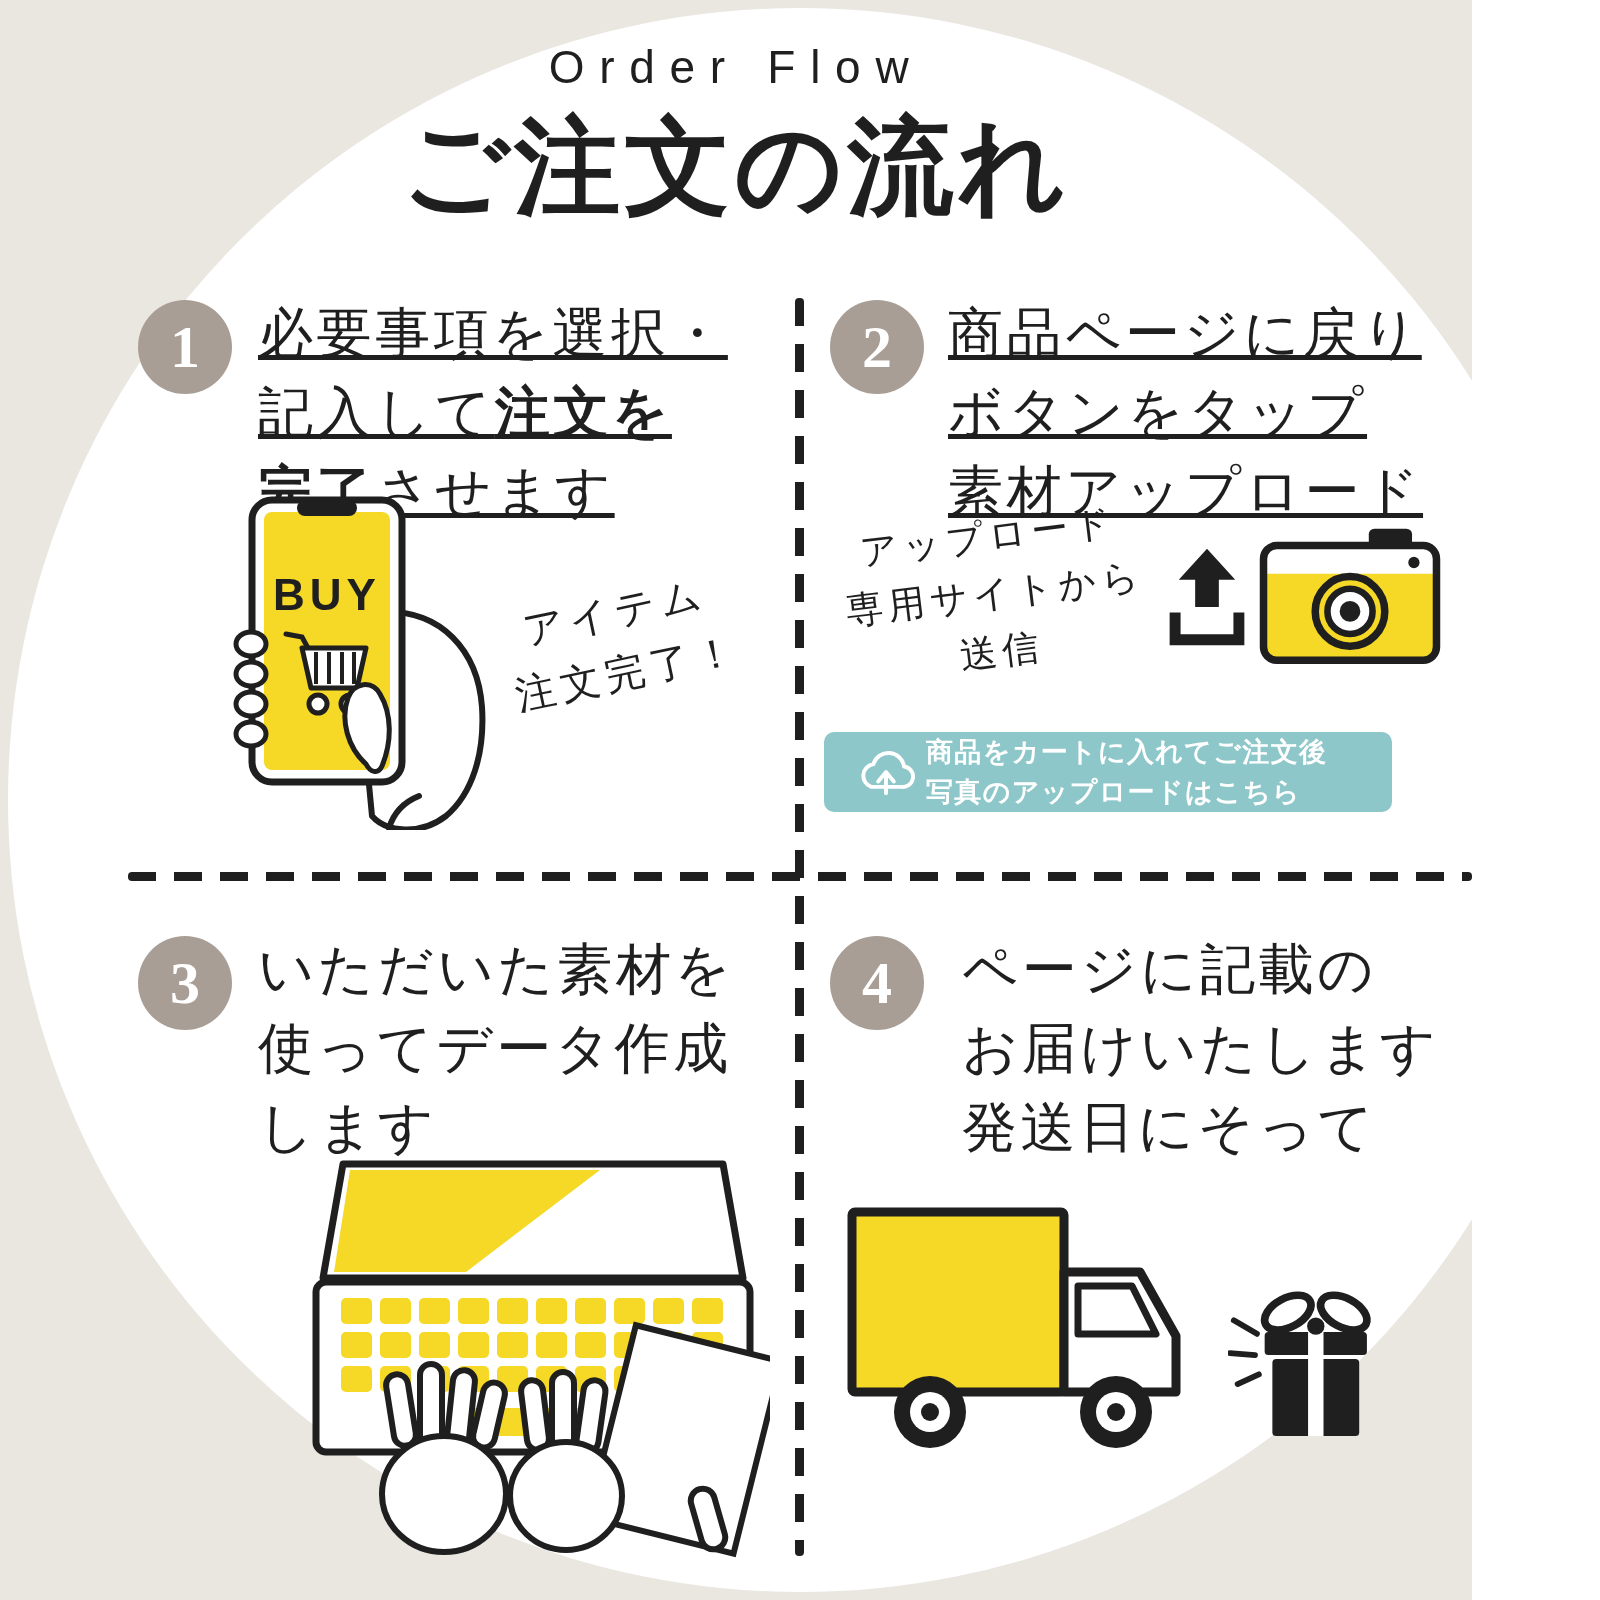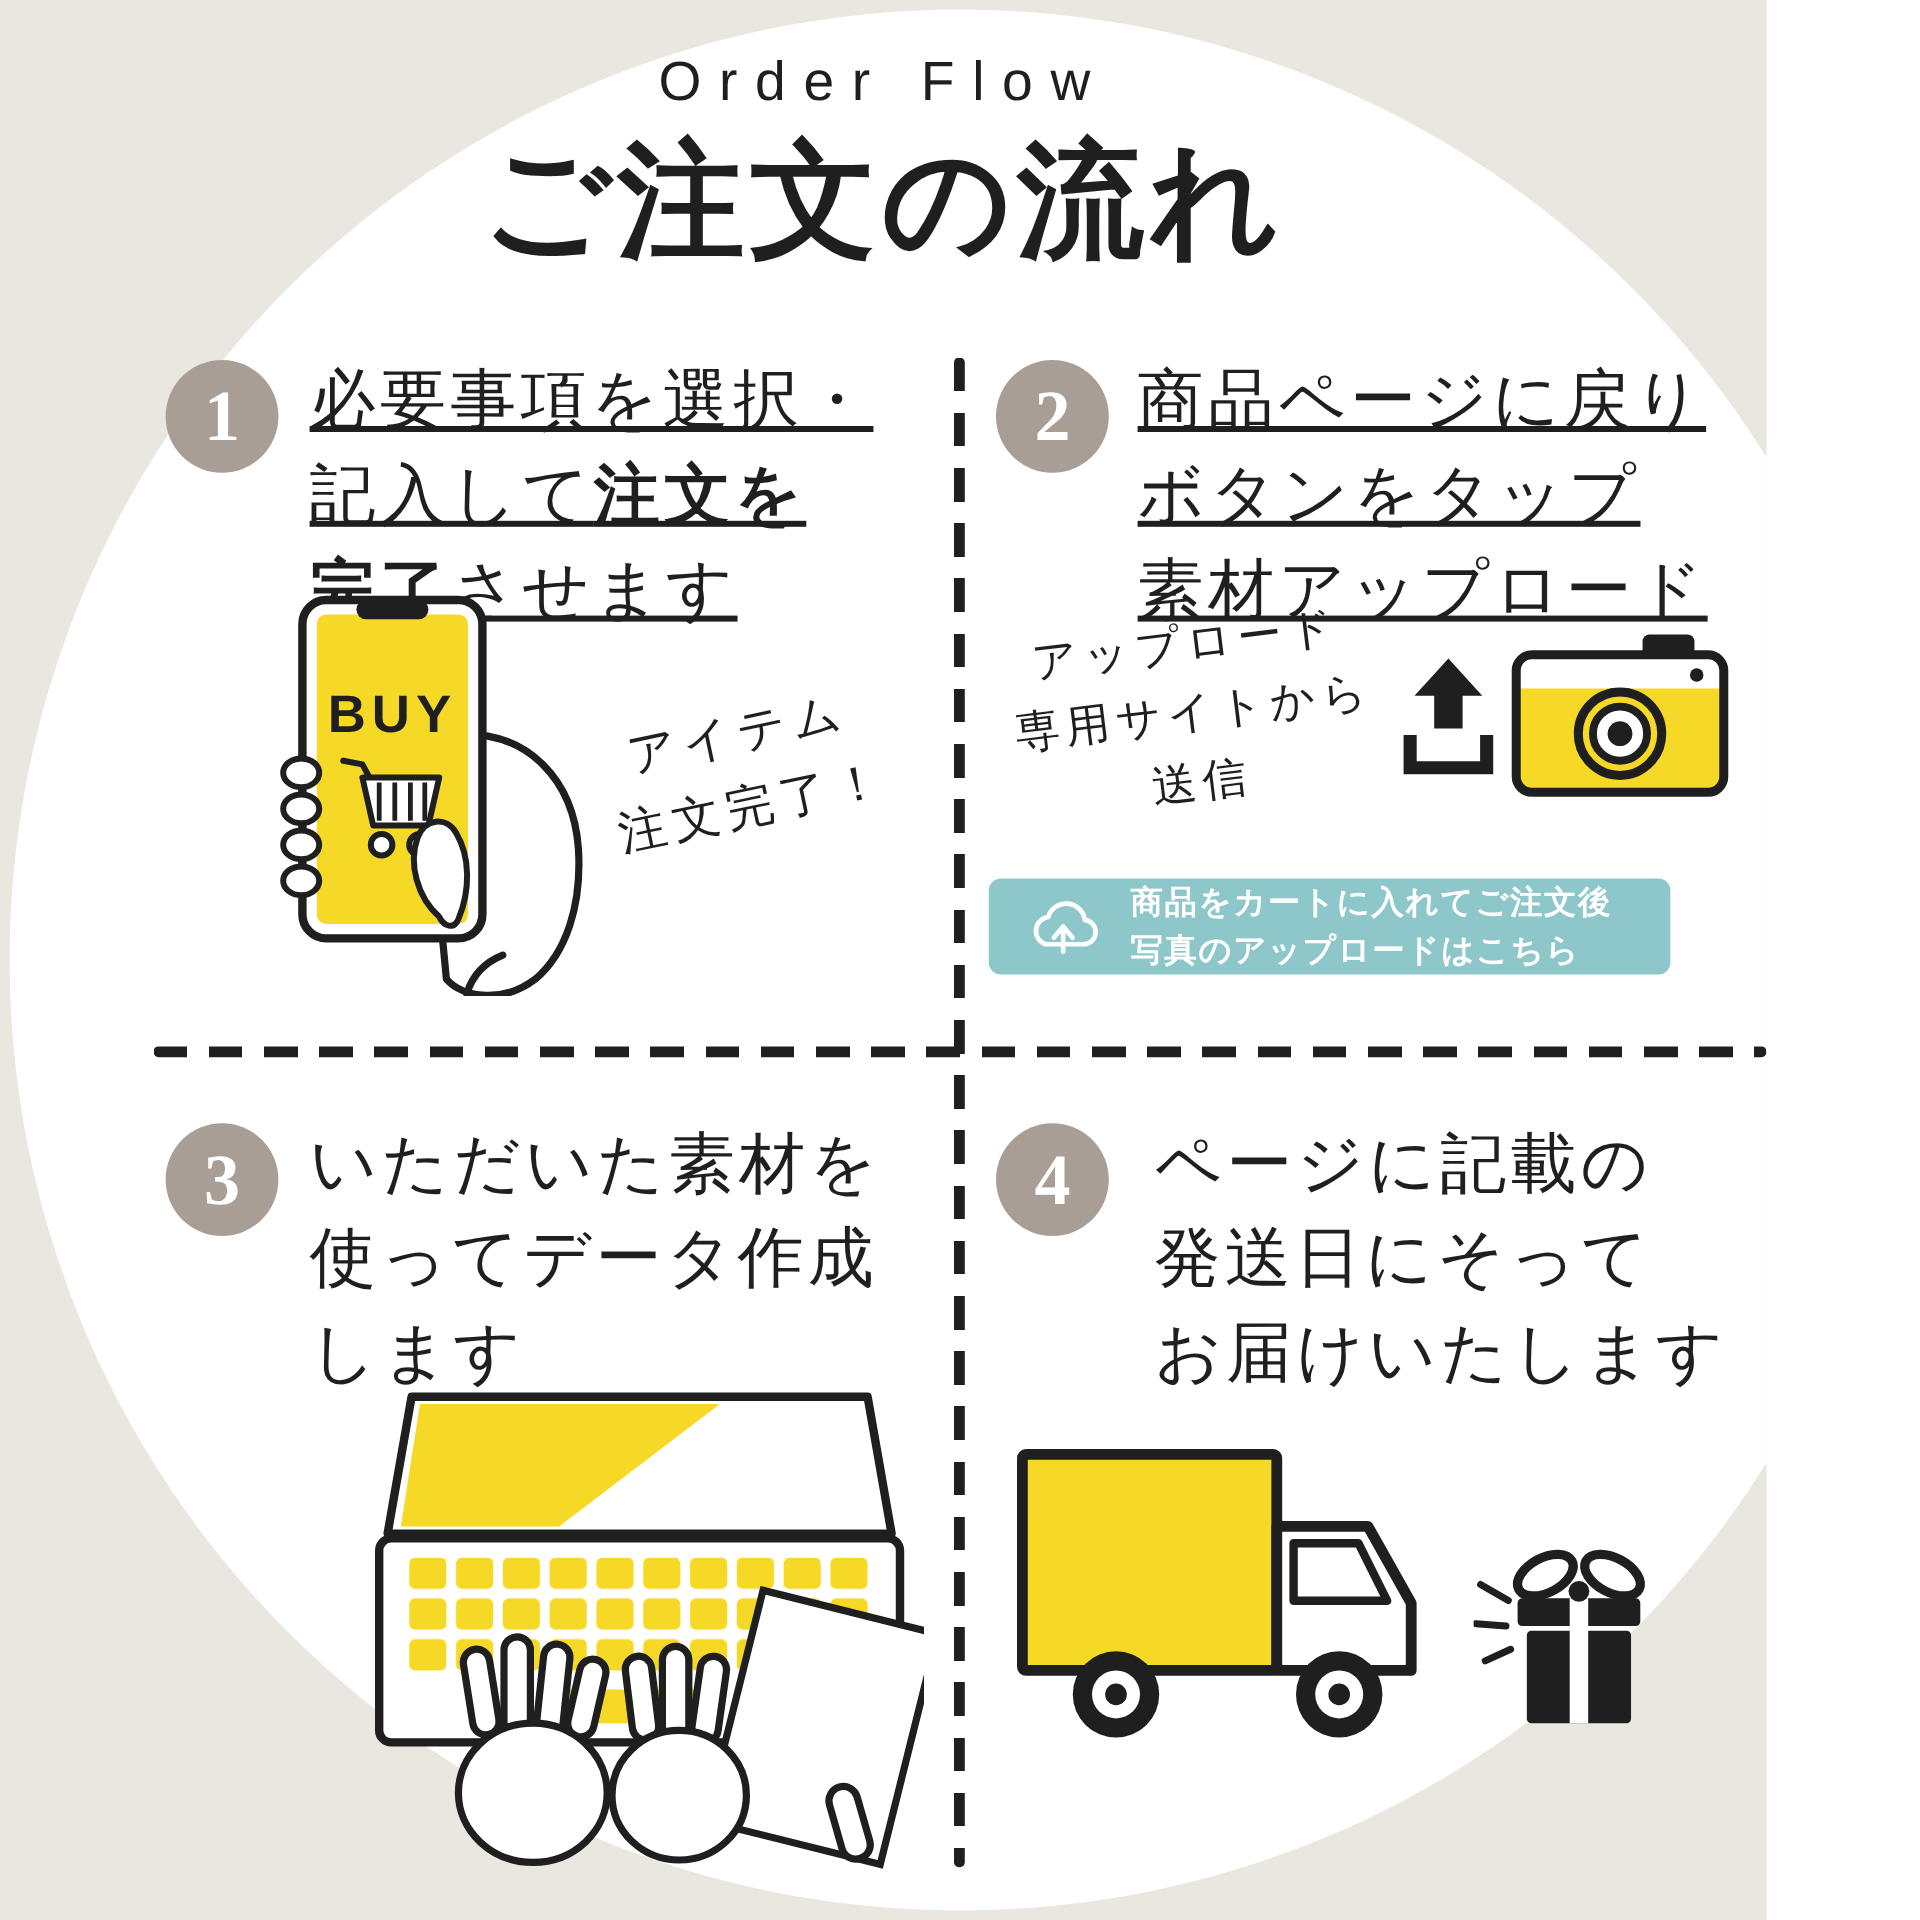--- a/index.html
+++ b/index.html
@@ -55,21 +55,21 @@
 
   .illus{position:absolute;}
   .phone-illus{left:84px;top:200px;width:342px;height:338px;}
   .upload-illus{left:356px;top:252px;width:82px;height:106px;}
   .camera-illus{left:446px;top:226px;width:188px;height:152px;}
   .laptop-illus{left:168px;top:230px;width:472px;height:402px;}
   .truck-illus{left:34px;top:260px;width:364px;height:298px;}
   .gift-illus{left:418px;top:340px;width:164px;height:178px;}
 
   .upload-btn{position:absolute;left:14px;top:440px;width:568px;height:80px;border-radius:10px;
-    background:var(--upload-button);display:flex;align-items:center;gap:20px;padding:0 26px;cursor:pointer;border:none;}
+    background:var(--upload-button);display:flex;align-items:center;gap:4px;padding:0 26px;cursor:pointer;border:none;}
   .upload-btn .btn-text{color:#fff;font-size:27px;font-weight:700;letter-spacing:.05em;
     line-height:1.5;text-align:left;white-space:nowrap;}
   .cloud-icon{width:72px;height:52px;flex:0 0 auto;}
 
   svg{display:block;width:100%;height:100%;}
   .fill-ink{fill:var(--ink);}
   .fill-yellow{fill:var(--accent-yellow);}
   .fill-panel{fill:var(--panel);}
   .stroke-ink{stroke:var(--ink);}
   .no-fill{fill:none;}
@@ -221,22 +221,22 @@
           <ellipse cx="268" cy="338" rx="56" ry="54"></ellipse>
         </g>
       </svg>
     </div>
   </section>
 
   <section class="step step-4">
     <div class="badge">4</div>
     <div class="step-text">
       <div>ページに記載の</div>
+      <div>お届けいたします</div>
       <div>発送日にそって</div>
-      <div>お届けいたします</div>
     </div>
 
     <div class="illus truck-illus">
       <svg viewBox="0 0 364 298">
         <rect x="8" y="24" width="212" height="180" rx="3" class="fill-yellow stroke-ink" stroke-width="9"></rect>
         <polygon points="220,84 296,84 332,148 332,204 220,204" class="fill-panel stroke-ink" stroke-width="9" stroke-linejoin="round"></polygon>
         <polygon points="234,98 288,98 312,146 234,146" class="fill-panel stroke-ink" stroke-width="7" stroke-linejoin="round"></polygon>
         <circle cx="86" cy="224" r="36" class="fill-ink"></circle>
         <circle cx="86" cy="224" r="20" class="fill-panel"></circle>
         <circle cx="86" cy="224" r="9" class="fill-ink"></circle>

